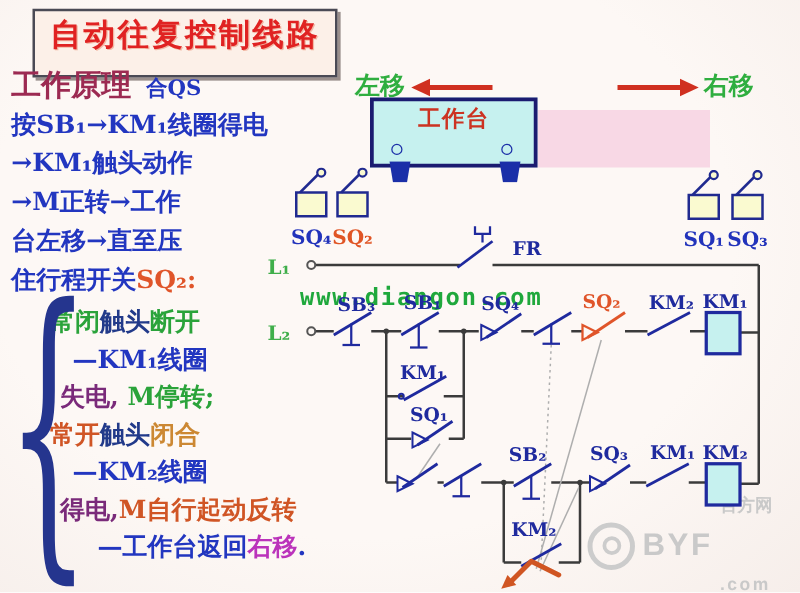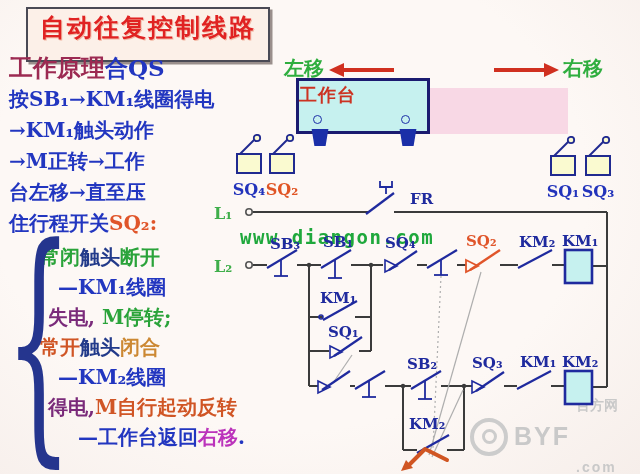--- a/index.html
+++ b/index.html
@@ -9,39 +9,39 @@
 
   
   .title-box{position:absolute;left:26px;top:7px;padding:2px 12px 16px 12px;
     border:2px solid #4a4a55;box-shadow:2.5px 2.5px 0 #9a8f8c;background:#fcf0e8;}
   .title-box span{color:#e02222;font-size:25px;font-weight:bold;letter-spacing:2px;
     text-shadow:1px 1px 0 #f2b9a6;}
 
   
   .principle{position:absolute;left:9px;top:52px;width:260px;font-weight:bold;}
   .p-head{font-size:24px;color:#9c2a52;}
-  .p-qs{font-size:23px;color:#2236c0;}
+  .p-qs{font-size:17px;color:#2236c0;margin-left:12px;}
   .p-line{font-size:20px;line-height:31px;color:#2236c0;white-space:nowrap;}
   .seg-red{color:#e0552a;}
   .brace-group{position:relative;margin-top:3px;padding-left:31px;}
   .brace-char{position:absolute;left:-4px;top:-26px;font-size:252px;line-height:1;
     font-weight:normal;color:#25358e;transform:scaleX(0.42);transform-origin:left top;}
   .b-line{font-size:20px;line-height:30px;white-space:nowrap;}
   .c-green{color:#2aa33a;}.c-navy{color:#223a8a;}.c-blue{color:#2236c0;}
   .c-purple{color:#7a2a7a;text-align:center;}.c-orange{color:#cc8833;}.c-red{color:#d05525;}
   .c-magenta{color:#bb33bb;}
   .ind1{padding-left:18px;}.ind2{padding-left:8px;}.ind3{padding-left:14px;text-align:center;}
 
   
   .pink-strip{position:absolute;left:306px;top:88px;width:262px;height:46px;
     background:#f8d8e5;}
   .move-label{position:absolute;font-size:20px;font-weight:bold;color:#2fae3f;}
   .worktable{position:absolute;left:296px;top:78px;width:128px;height:50px;
     background:#c6f1ef;border:3px solid #1b1b70;z-index:2;}
-  .worktable .wt-label{display:block;margin-top:2px;
+  .worktable .wt-label{display:block;text-align:center;margin-top:2px;
     color:#cc3322;font-size:18px;font-weight:bold;letter-spacing:1px;}
   .foot{position:absolute;width:20px;height:17px;background:#1b2fa8;
     clip-path:polygon(8% 0,92% 0,78% 100%,22% 100%);z-index:2;}
   .caster{position:absolute;width:7px;height:7px;border:1.6px solid #1b2fa8;
     border-radius:50%;z-index:3;}
   .limit-sw{position:absolute;text-align:center;width:34px;}
   .limit-sw .lbl{font-size:16px;font-weight:bold;color:#2233bb;line-height:15px;}
   .lbl-red{color:#e05525 !important;}
 
   

